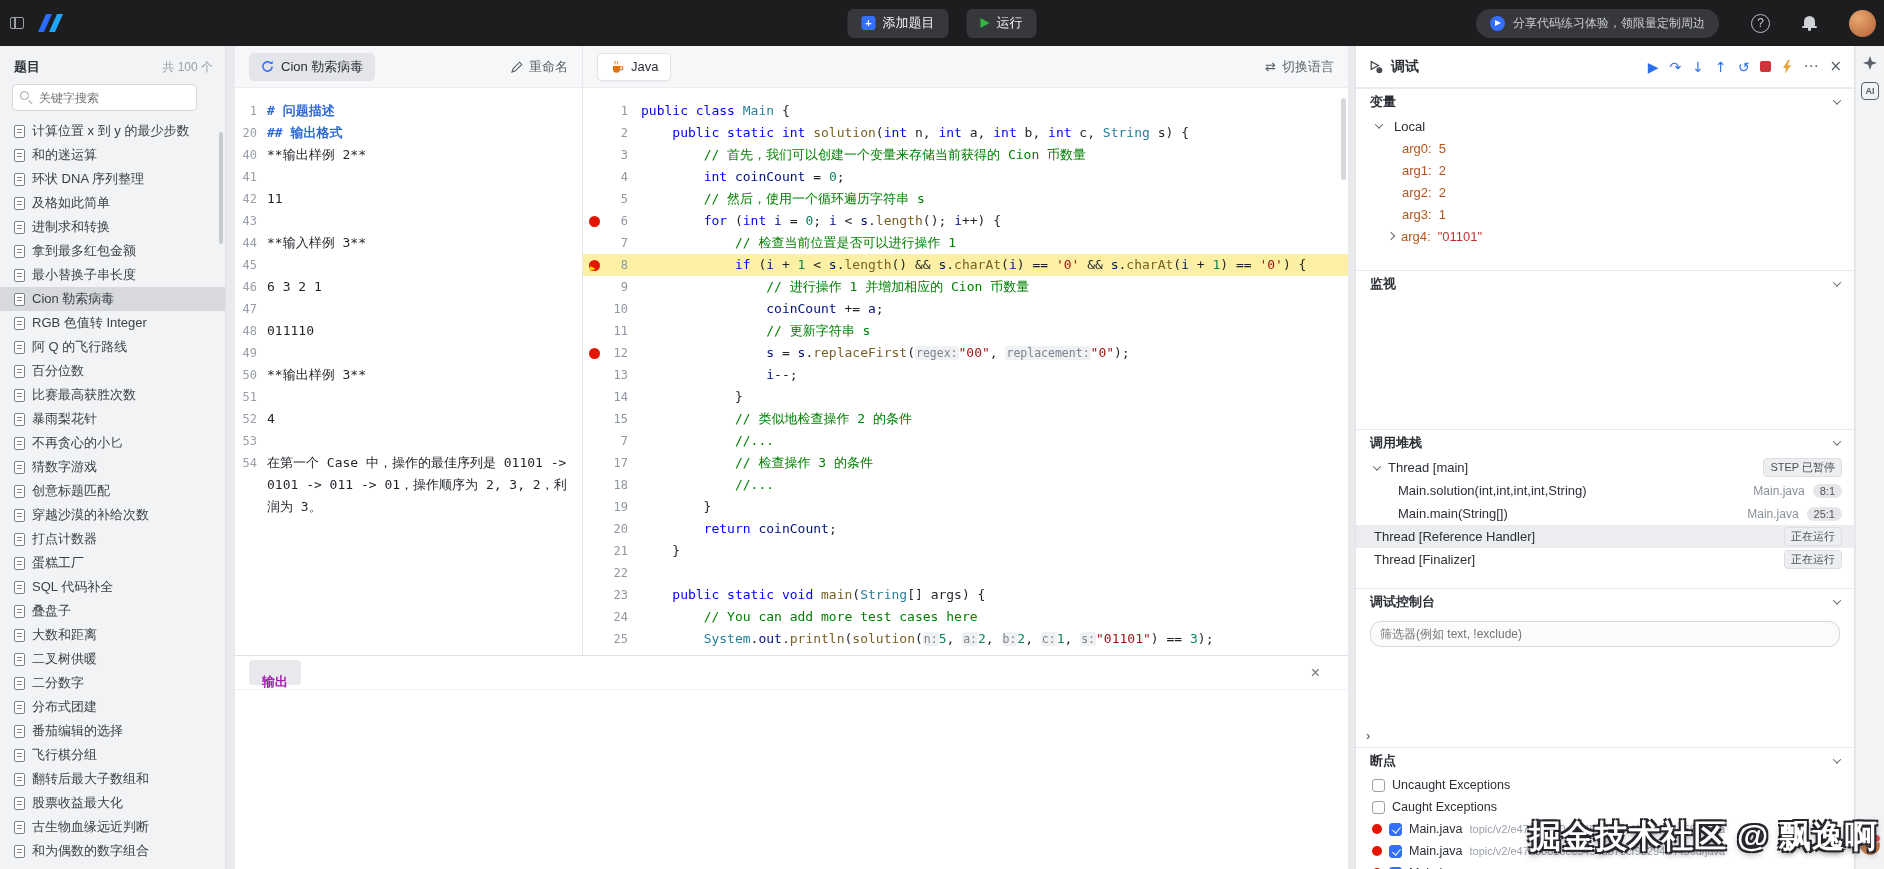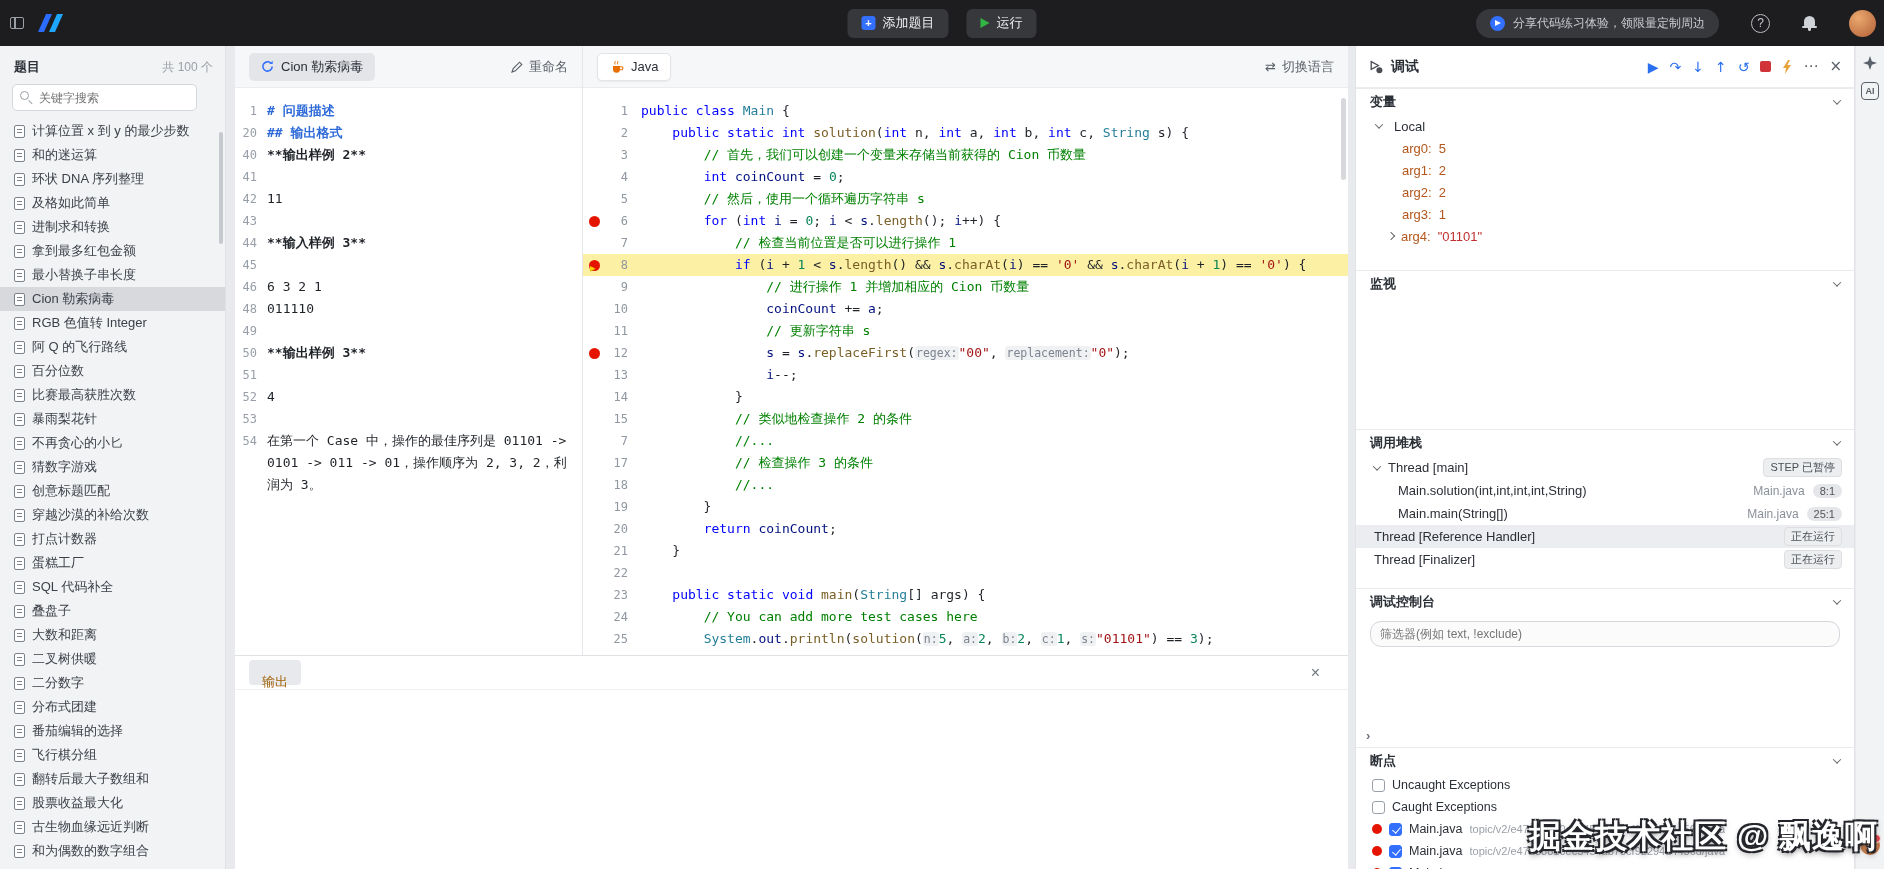--- a/index.html
+++ b/index.html
@@ -51,41 +51,41 @@
 .head-action{display:flex;align-items:center;gap:6px;font-size:13px;color:#5a6069;cursor:pointer}
 .sw-icon{font-size:13px;color:#5a6069;font-family:"DejaVu Sans",sans-serif}
 
 
 .desc{position:absolute;left:235px;top:46px;width:347px;height:609px;background:#fff;overflow:hidden}
 .desc-body{padding-top:12px}
 .d-row{display:flex;line-height:22px;min-height:22px}
 .d-num{flex:0 0 32px;text-align:right;padding-right:10px;color:#989ea8;font:12px/22px "DejaVu Sans Mono",monospace}
 .d-text{flex:1;font:13px/22px "DejaVu Sans Mono",monospace;color:#1f2328;padding-right:10px;word-break:break-all}
 .d-text.h{color:#2f6bd8;font-weight:700}
-.d-text.b{font-weight:700}
+.d-text.b{font-weight:400}
 
 
 .editor{position:absolute;left:582px;top:46px;width:766px;height:609px;background:#fff;border-left:1px solid #e6e7ea;overflow:hidden}
 .code-body{padding-top:12px;font:13px/22px "DejaVu Sans Mono",monospace}
 .c-row{display:flex;height:22px;align-items:center}
 .c-row.cur{background:#fbf0a4}
 .c-margin{flex:0 0 22px;display:flex;justify-content:center;position:relative;cursor:pointer}
 .bp-dot{width:11px;height:11px;border-radius:50%;background:#e51400;display:inline-block}
 .cur-arrow{position:absolute;left:7px;top:-3px;font-size:9px;color:#ffd100;text-shadow:0 0 1px #8a4b00}
 .c-num{flex:0 0 36px;text-align:right;padding-right:13px;color:#9097a1;font-size:12px}
 .c-text{white-space:pre;flex:1;overflow:hidden}
 .tk-kw{color:#0000ff}.tk-cls{color:#267f99}.tk-fn{color:#795e26}.tk-cm{color:#008000}
 .tk-str{color:#a31515}.tk-num{color:#098658}.tk-vr{color:#001080}.tk-pl{color:#1f2328}
 .tk-hint{color:#7d8490;background:#eff1f3;border-radius:3px;font-size:11.5px;padding:0 1px}
 .ed-thumb{position:absolute;right:2px;top:52px;width:5px;height:82px;background:#d6d8db;border-radius:3px}
 
 
 .output{position:absolute;left:235px;top:655px;width:1113px;height:214px;background:#fff;border-top:1px solid #dfe1e4;overflow:hidden}
 .out-head{height:34px;display:flex;align-items:center;padding:0 14px;border-bottom:1px solid #f0f0f2}
-.out-tab{height:25px;padding:9px 13px;background:#e7e9ec;border-radius:4px;font-size:13px;font-weight:400;color:#a16207;line-height:25px;cursor:pointer}
+.out-tab{height:25px;padding:9px 13px;background:#e7e9ec;border-radius:4px;font-size:13px;font-weight:700;color:#a21caf;line-height:25px;cursor:pointer}
 .out-close{margin-left:auto;font-size:16px;color:#70757d;cursor:pointer;margin-right:14px}
 
 
 .debug{position:absolute;left:1355px;top:46px;width:500px;height:823px;background:#fff;border-left:1px solid #e2e3e6;border-right:1px solid #e2e3e6;display:flex;flex-direction:column;overflow:hidden}
 .dbg-head{height:42px;display:flex;align-items:center;padding:0 12px;border-bottom:1px solid #ececee;flex:0 0 auto}
 .dbg-title{display:flex;align-items:center;gap:7px;font-size:14px;font-weight:700;color:#2b2f36}
 .dbg-tools{margin-left:auto;display:flex;align-items:center;gap:11px}
 .dbtn{font-size:14px;cursor:pointer;line-height:1;display:flex;align-items:center;font-family:"DejaVu Sans",sans-serif}
 .dbtn.blue{color:#2a6ff0}
 .dbtn.gray{color:#5a6069;font-size:15px}
@@ -358,20 +358,24 @@
         </div>
         <div class="d-row">
           <span class="d-num">45</span>
           <span class="d-text p"></span>
         </div>
         <div class="d-row">
           <span class="d-num">46</span>
           <span class="d-text p">6 3 2 1</span>
         </div>
         <div class="d-row">
+          <span class="d-num">47</span>
+          <span class="d-text p"></span>
+        </div>
+        <div class="d-row">
           <span class="d-num">48</span>
           <span class="d-text p">011110</span>
         </div>
         <div class="d-row">
           <span class="d-num">49</span>
           <span class="d-text p"></span>
         </div>
         <div class="d-row">
           <span class="d-num">50</span>
           <span class="d-text b">**输出样例 3**</span>

